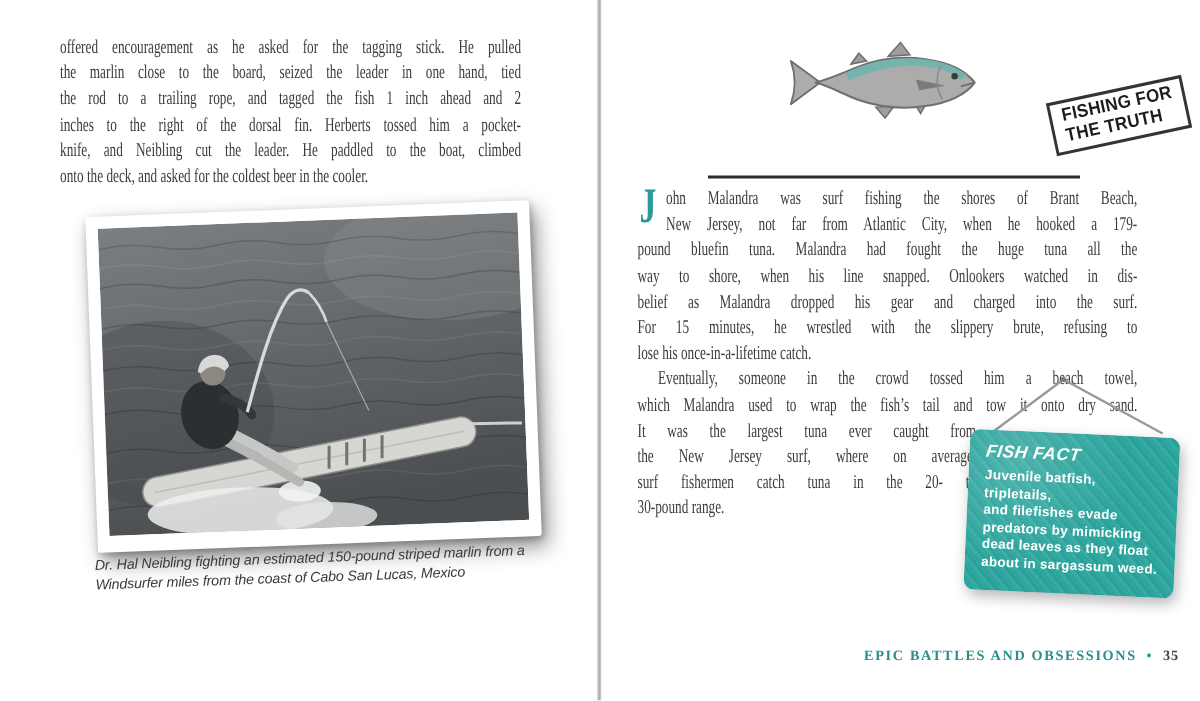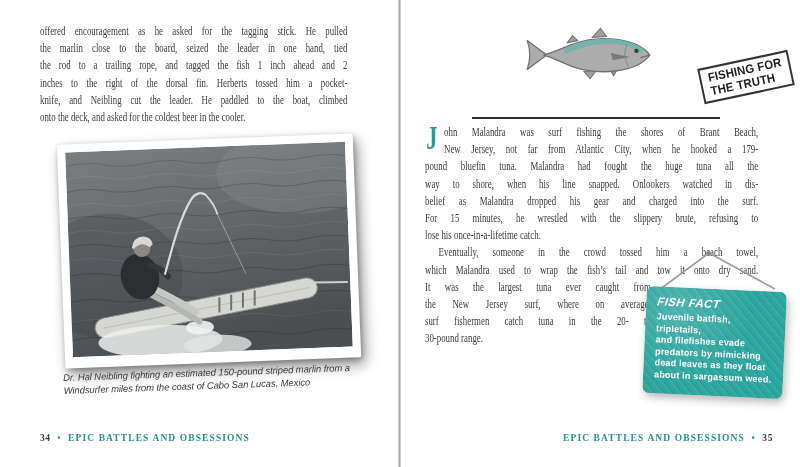--- a/index.html
+++ b/index.html
@@ -34,21 +34,21 @@
     font-size:9.5px;line-height:13px;color:#3a3a3a;letter-spacing:-.1px;}
   .photo-caption div{white-space:nowrap;}
 
   
   .footer{position:absolute;top:433px;font-family:"Liberation Serif",serif;
     font-weight:bold;font-size:9.5px;letter-spacing:1.1px;white-space:nowrap;}
   .footer .pagenum{color:#3e434a;letter-spacing:.6px;}
   .footer .sep{color:#2a9b94;padding:0 3px;}
   .footer .ftitle{color:#2a8f89;}
   .footer-left{left:40px;}
-  .footer-right{right:27px;text-align:right;}
+  .footer-right{right:14px;text-align:right;}
 
   
   .tuna-wrap{position:absolute;left:120px;top:25px;width:136px;height:58px;}
   .stamp{position:absolute;right:7px;top:60px;
     transform:rotate(-12deg) scale(.98,1.06);transform-origin:50% 50%;
     border:2px solid rgba(24,24,24,.88);padding:2px 7px 3px 7px;color:#1d1d1d;
     font-family:"Liberation Sans",sans-serif;font-weight:bold;
     font-size:11.5px;line-height:12.5px;letter-spacing:.2px;white-space:nowrap;}
   .title-wrap{position:absolute;left:0;top:87px;width:392px;text-align:center;}
   .chapter-title{display:inline-block;transform:scaleX(.8);transform-origin:50% 50%;
@@ -151,25 +151,20 @@
         <path d="M150,68 L176,128" stroke="#e5e6e5" stroke-width=".8" opacity=".55" fill="none"></path>
       </g>
     </svg>
   </div>
 
   <div class="photo-caption">
     <div>Dr. Hal Neibling fighting an estimated 150-pound striped marlin from a</div>
     <div>Windsurfer miles from the coast of Cabo San Lucas, Mexico</div>
   </div>
 
-  <div class="footer footer-left">
-    <span class="pagenum">34</span>
-    <span class="sep">•</span>
-    <span class="ftitle">EPIC BATTLES AND OBSESSIONS</span>
-  </div>
 </div>
 
 <div class="gutter"></div>
 
 <div class="page" id="page-right">
 
   <div class="tuna-wrap">
     <svg width="136" height="58" viewBox="0 0 132 56">
       <path d="M26,29 L7,15 Q12,29 7,43 Z" fill="#acacac" stroke="#6f6f6f" stroke-width="1.2" stroke-linejoin="round"></path>
       <path d="M70,12 L78,3 L84,11 Z" fill="#9e9e9e" stroke="#6f6f6f" stroke-width="1"></path>

